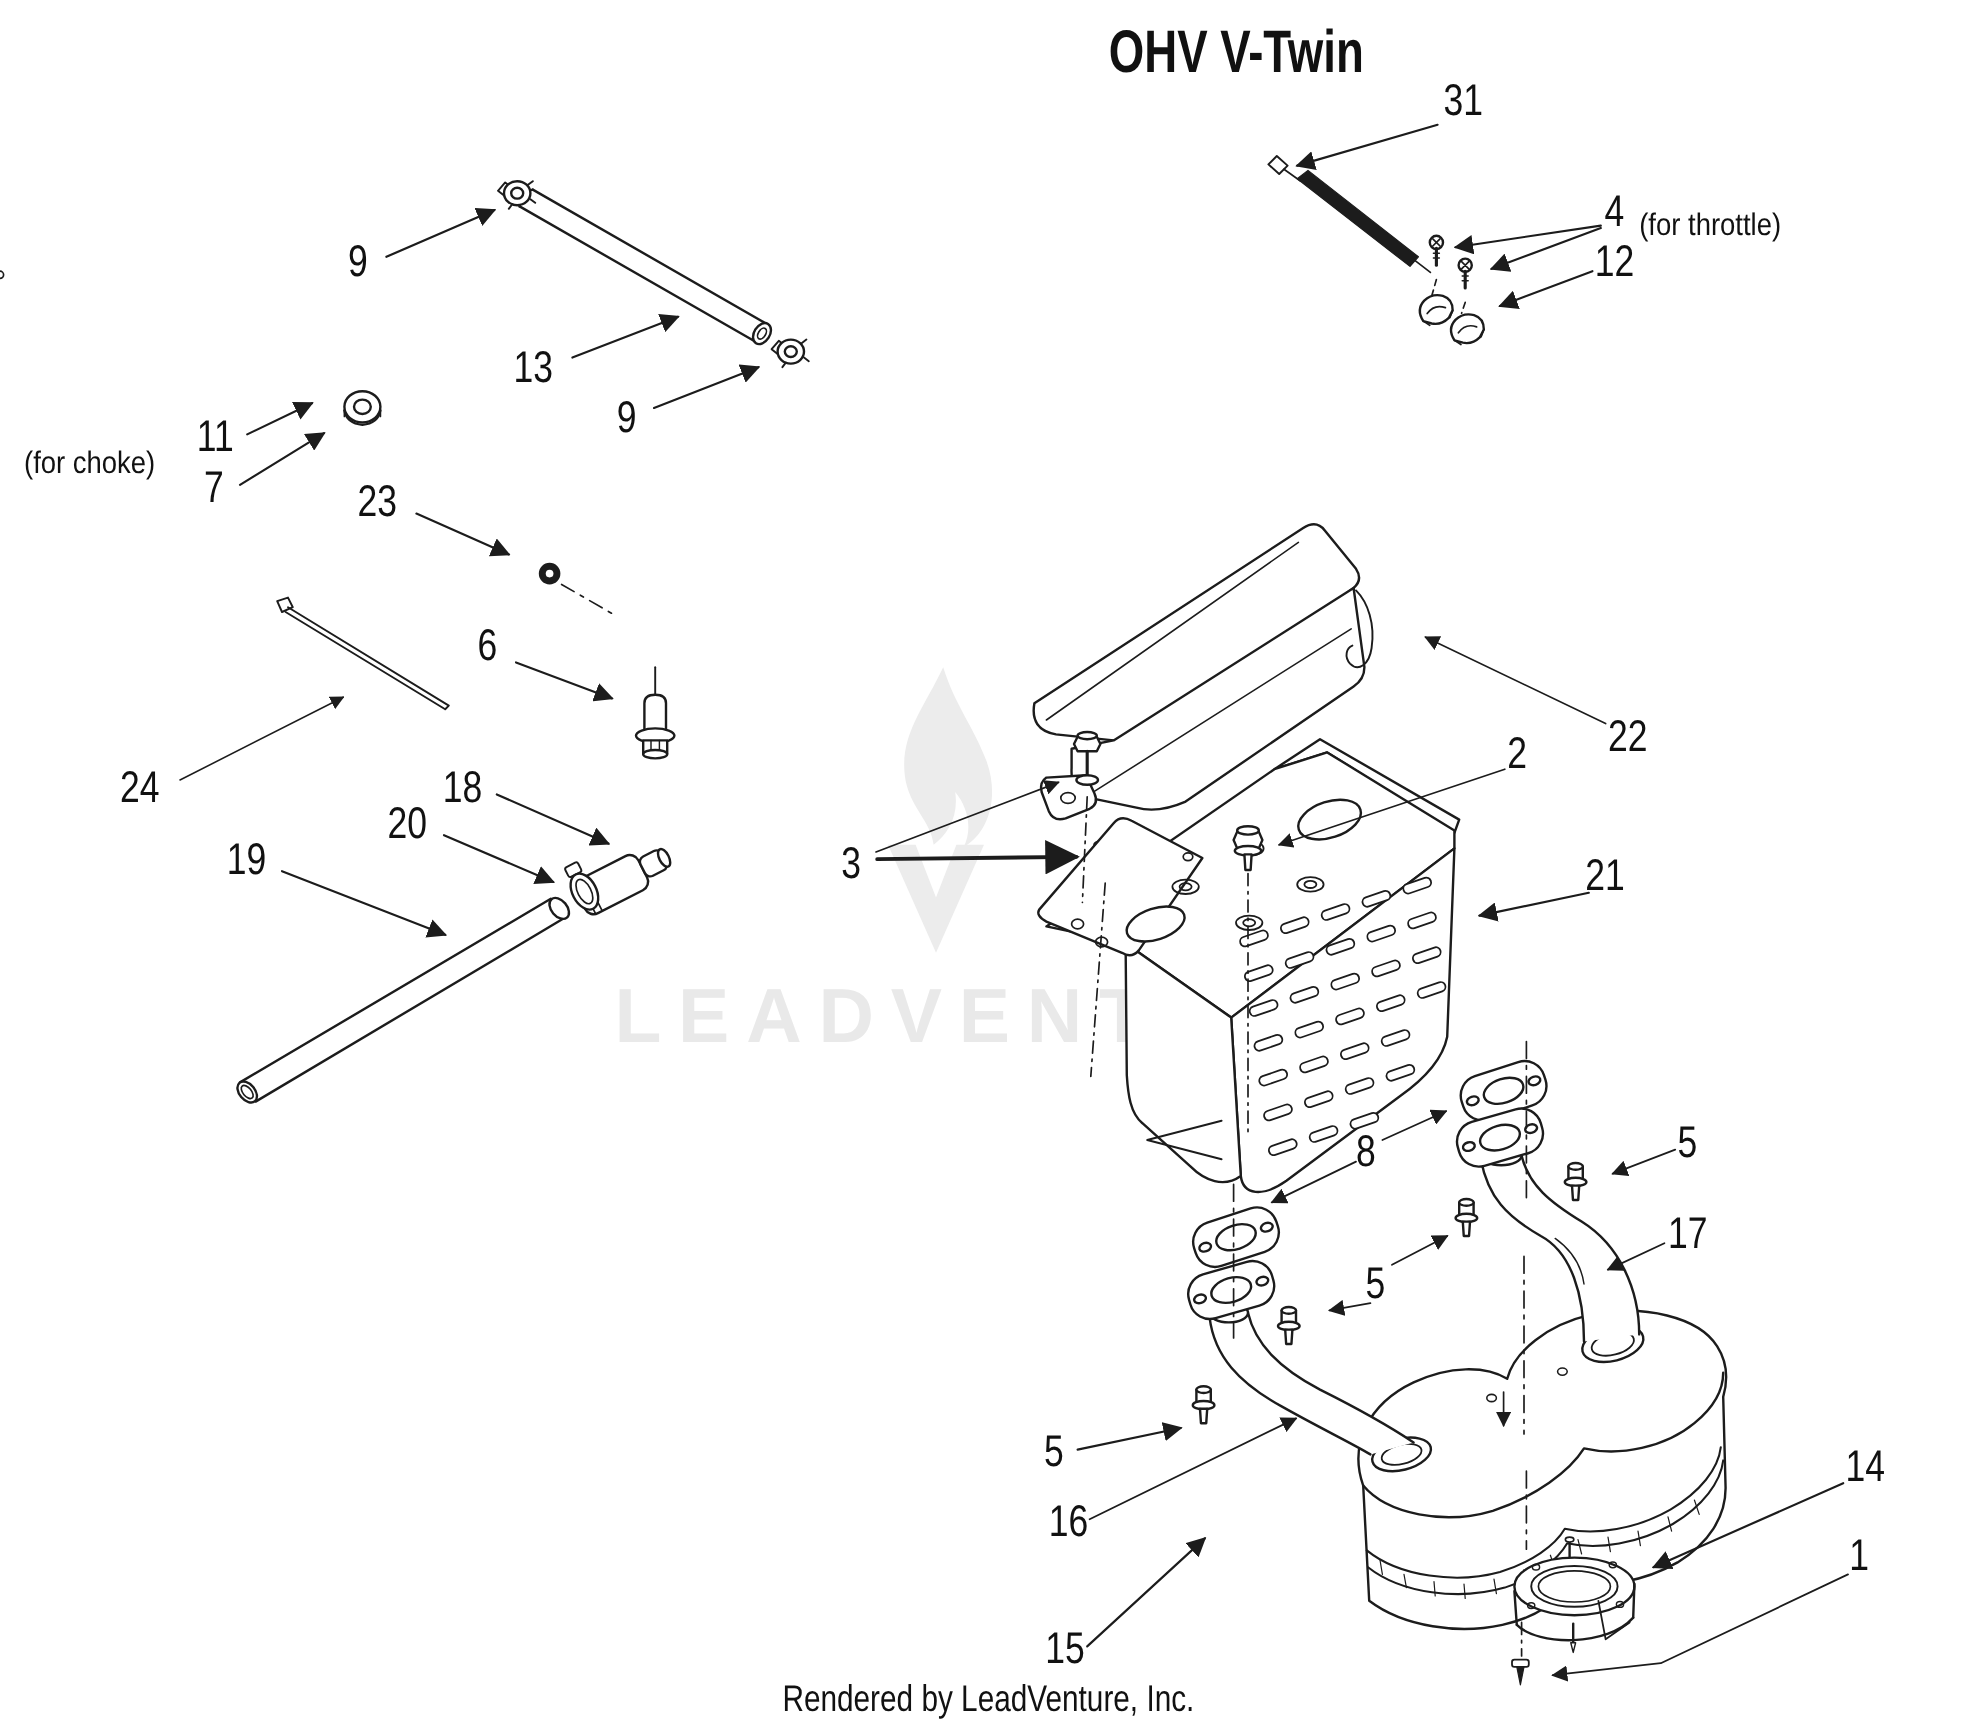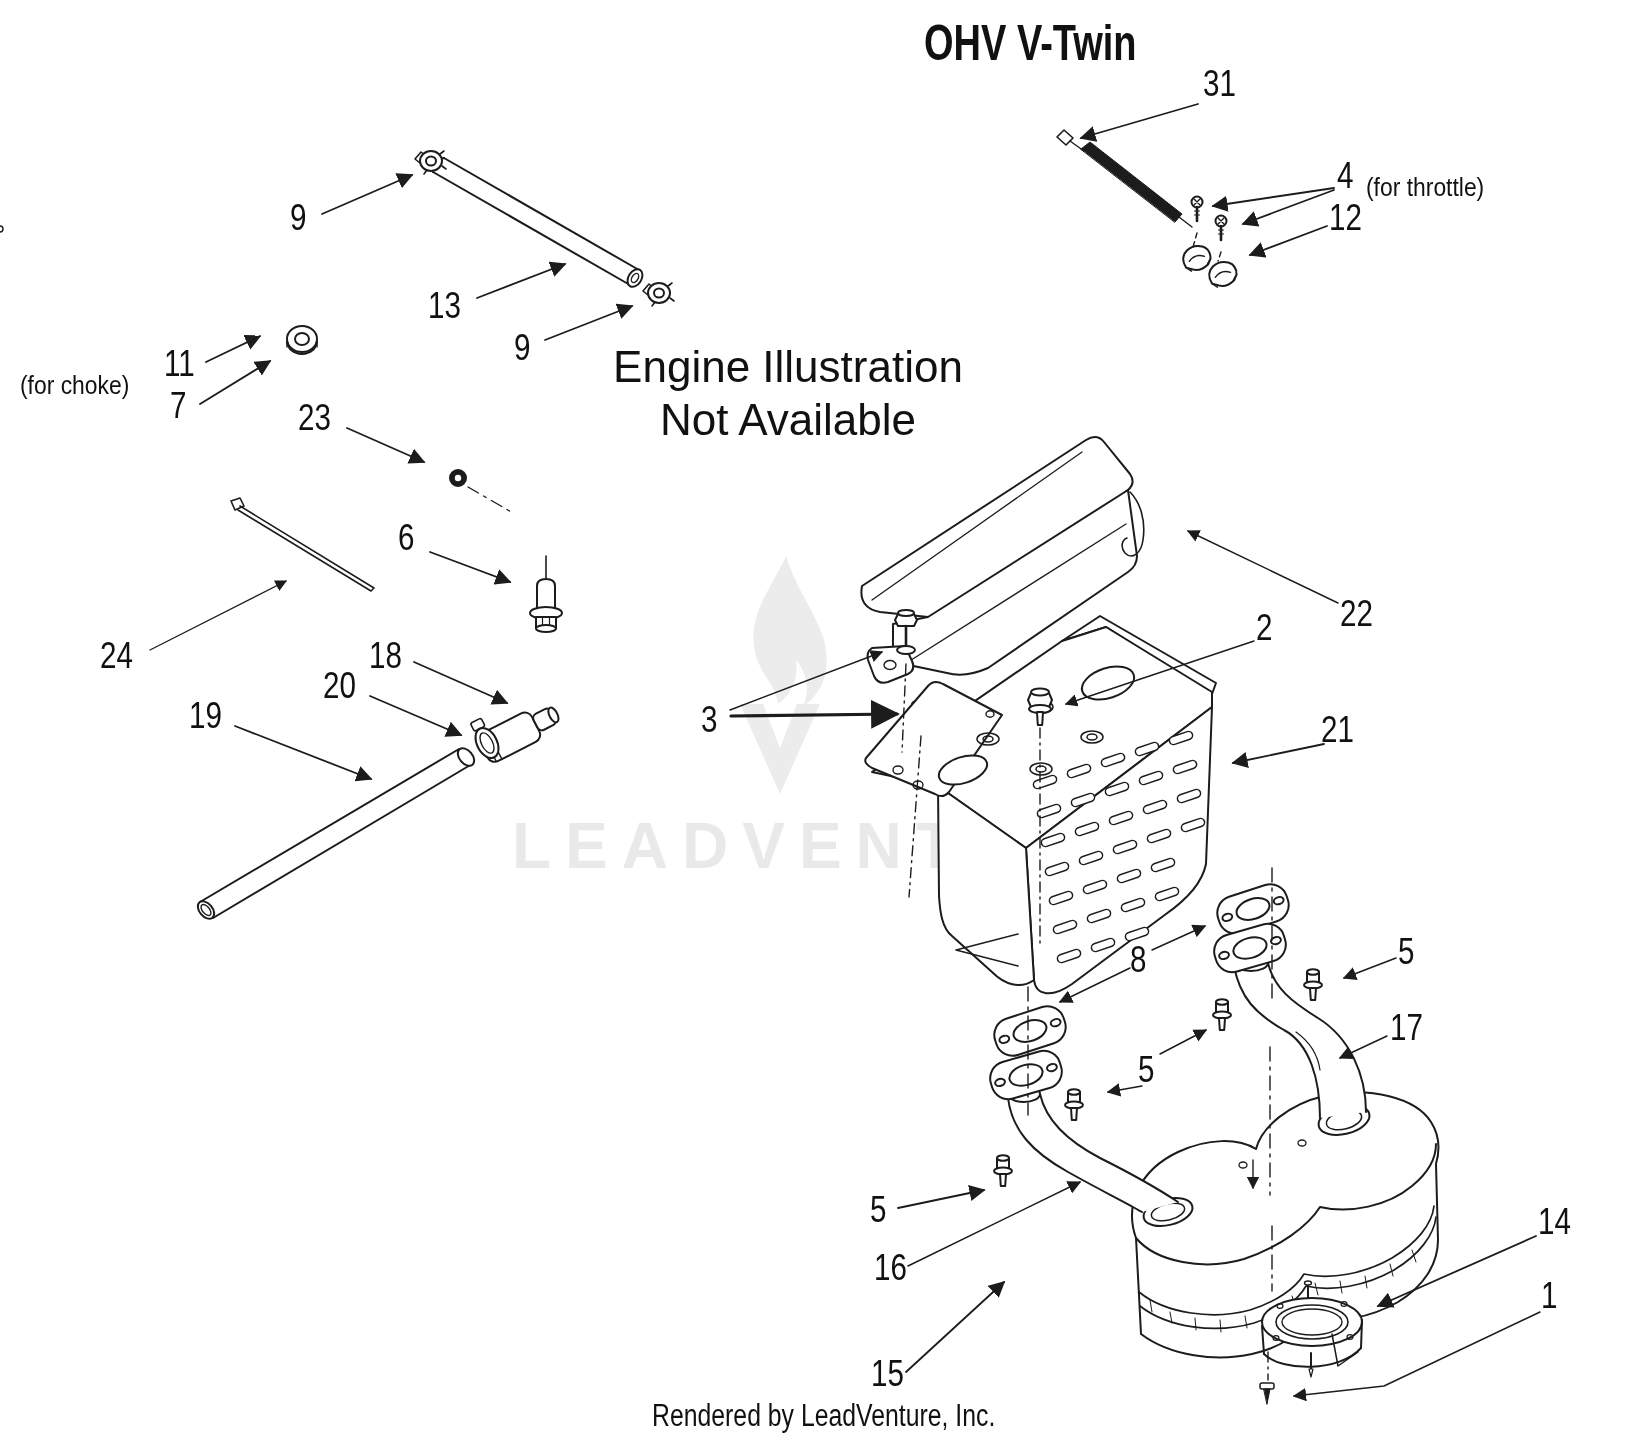--- a/index.html
+++ b/index.html
@@ -374,24 +374,20 @@
     <path d="M898,1208 L984,1190" marker-end="url(#ah)"></path>
     <path d="M908,1266 L1080,1182" stroke-width="1.5" marker-end="url(#ah)"></path>
     <path d="M906,1372 L1004,1282" marker-end="url(#ah)"></path>
     <path d="M1536,1236 L1378,1306" marker-end="url(#ah)"></path>
     <path d="M1540,1312 L1384,1386 L1294,1396" stroke-width="1.5" marker-end="url(#ah)"></path>
   </g>
 </svg>
 
 <div class="textlayer">
   <div class="title">OHV V-Twin</div>
-  <div class="engine-note">
-    <div>Engine Illustration</div>
-    <div>Not Available</div>
-  </div>
   <div class="footer">Rendered by LeadVenture, Inc.</div>
   <div id="callout-layer">
         <div class="callout" style="left: 1203px; top: 66px;">31</div>
         <div class="callout" style="left: 1337px; top: 158px;">4</div>
         <div class="callout" style="left: 1329px; top: 200px;">12</div>
         <div class="callout" style="left: 290px; top: 200px;">9</div>
         <div class="callout" style="left: 428px; top: 288px;">13</div>
         <div class="callout" style="left: 514px; top: 330px;">9</div>
         <div class="callout" style="left: 164px; top: 346px;">11</div>
         <div class="callout" style="left: 170px; top: 388px;">7</div>

